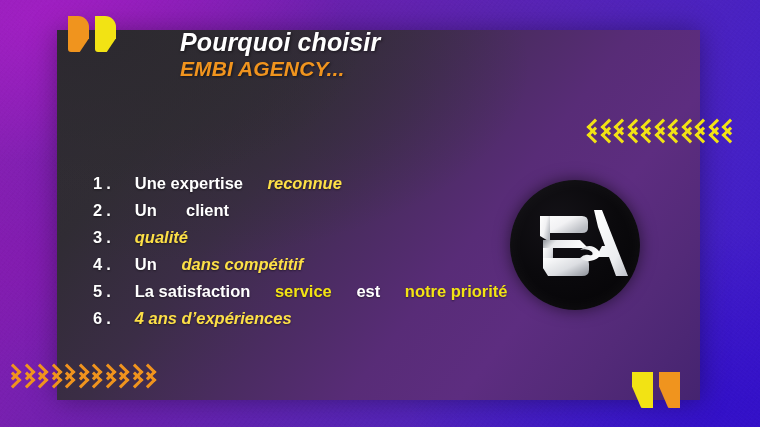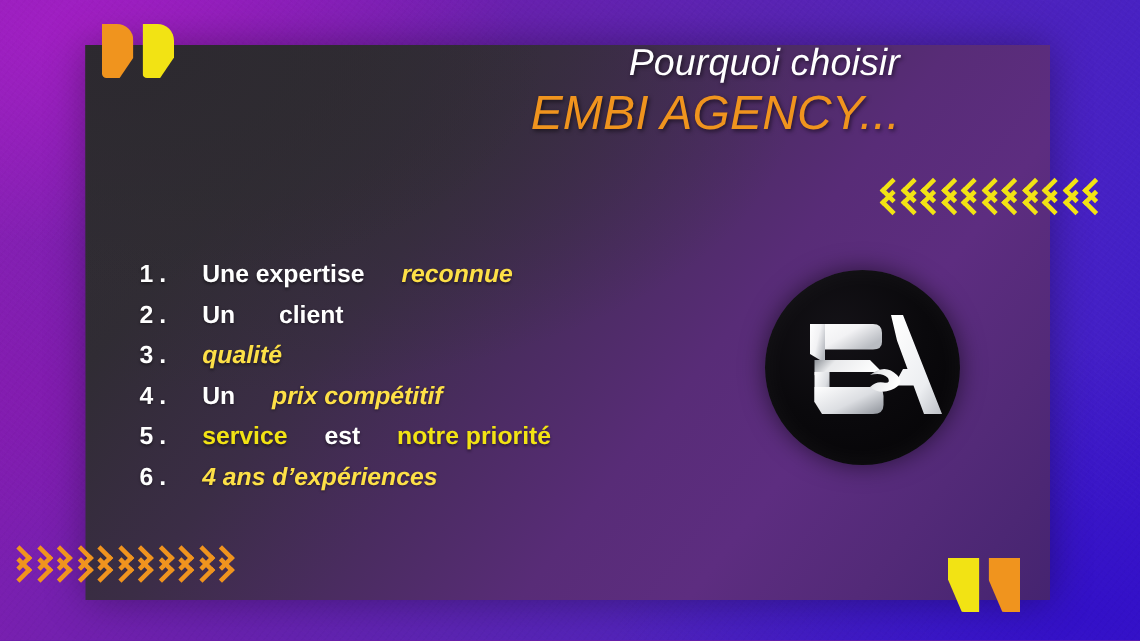--- a/index.html
+++ b/index.html
@@ -56,27 +56,27 @@
          #582c77 62%,
          #5d2d80 74%,
          #532a78 86%,
          #452470 100%);
     box-shadow:0 0 26px rgba(0,0,0,.35);
   }
 
   
   #title {
     position:absolute; left:180px; top:28px; width:420px;
-    text-align:right;
-    font-style:italic; font-weight:normal;
+    text-align:left;
+    font-style:italic; font-weight:bold;
     letter-spacing:.1px;
     line-height:1.16;
   }
   #title .l1 { display:block; font-size:25px; color:#ffffff; text-shadow:1px 1px 3px rgba(0,0,0,.55); }
-  #title .l2 { display:block; font-size:32px; color:#f0941e; text-shadow:1px 1px 3px rgba(0,0,0,.55); }
+  #title .l2 { display:block; font-size:21px; color:#f0941e; text-shadow:1px 1px 3px rgba(0,0,0,.55); }
 
   
   #list {
     position:absolute; left:93px; top:170px; width:470px;
   }
   .row {
     font-size:16.5px; font-weight:bold; color:#ffffff;
     line-height:1; height:27px; white-space:nowrap;
     text-shadow:0 1px 2px rgba(0,0,0,.45);
     display:flex; align-items:center;
@@ -204,25 +204,26 @@
     </div>
     <div class="row">
       <span class="num">3</span>
       <span class="dot">.</span>
       <span class="seg hl-orange">qualité</span>
     </div>
     <div class="row">
       <span class="num">4</span>
       <span class="dot">.</span>
       <span class="seg">Un </span>
-      <span class="seg hl-orange">prix compétitif</span>
+      <span class="seg hl-orange">dans compétitif</span>
     </div>
     <div class="row">
       <span class="num">5</span>
       <span class="dot">.</span>
+      <span class="seg">La satisfaction </span>
       <span class="seg hl-yellow">service</span>
       <span class="seg"> est </span>
       <span class="seg hl-yellow">notre priorité</span>
     </div>
     <div class="row">
       <span class="num">6</span>
       <span class="dot">.</span>
       <span class="seg hl-orange">4 ans d’expériences</span>
     </div>
   </div>

